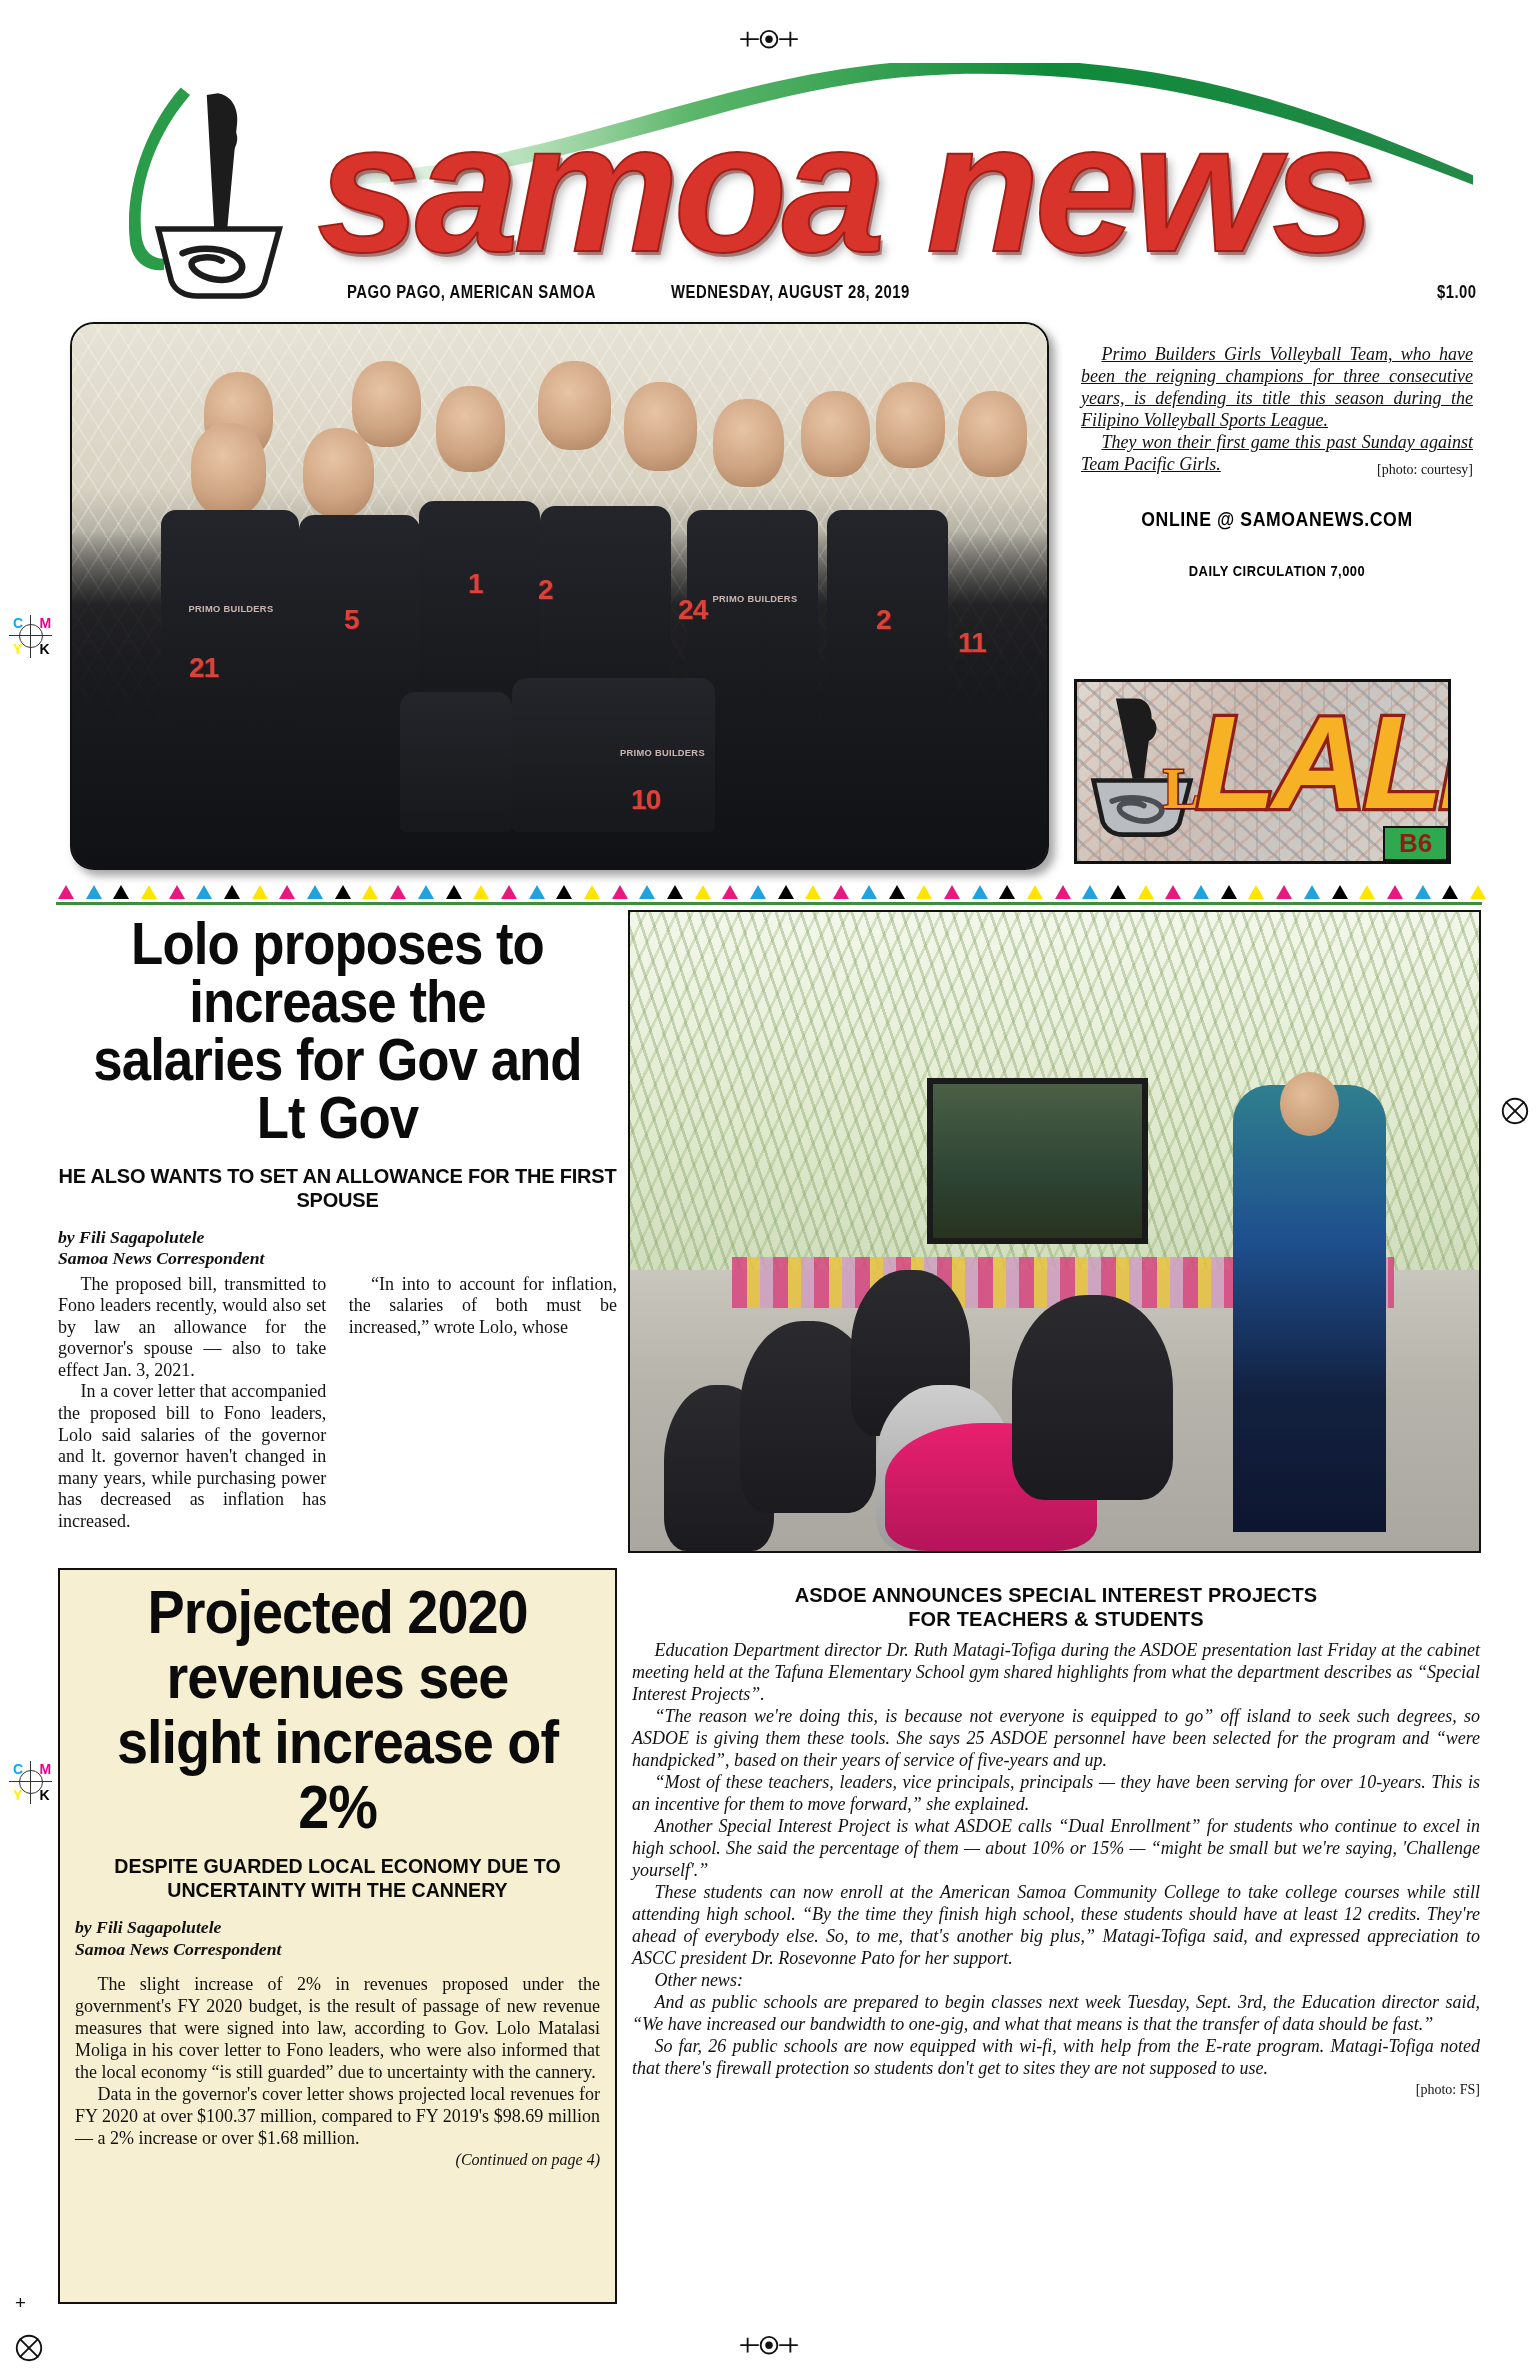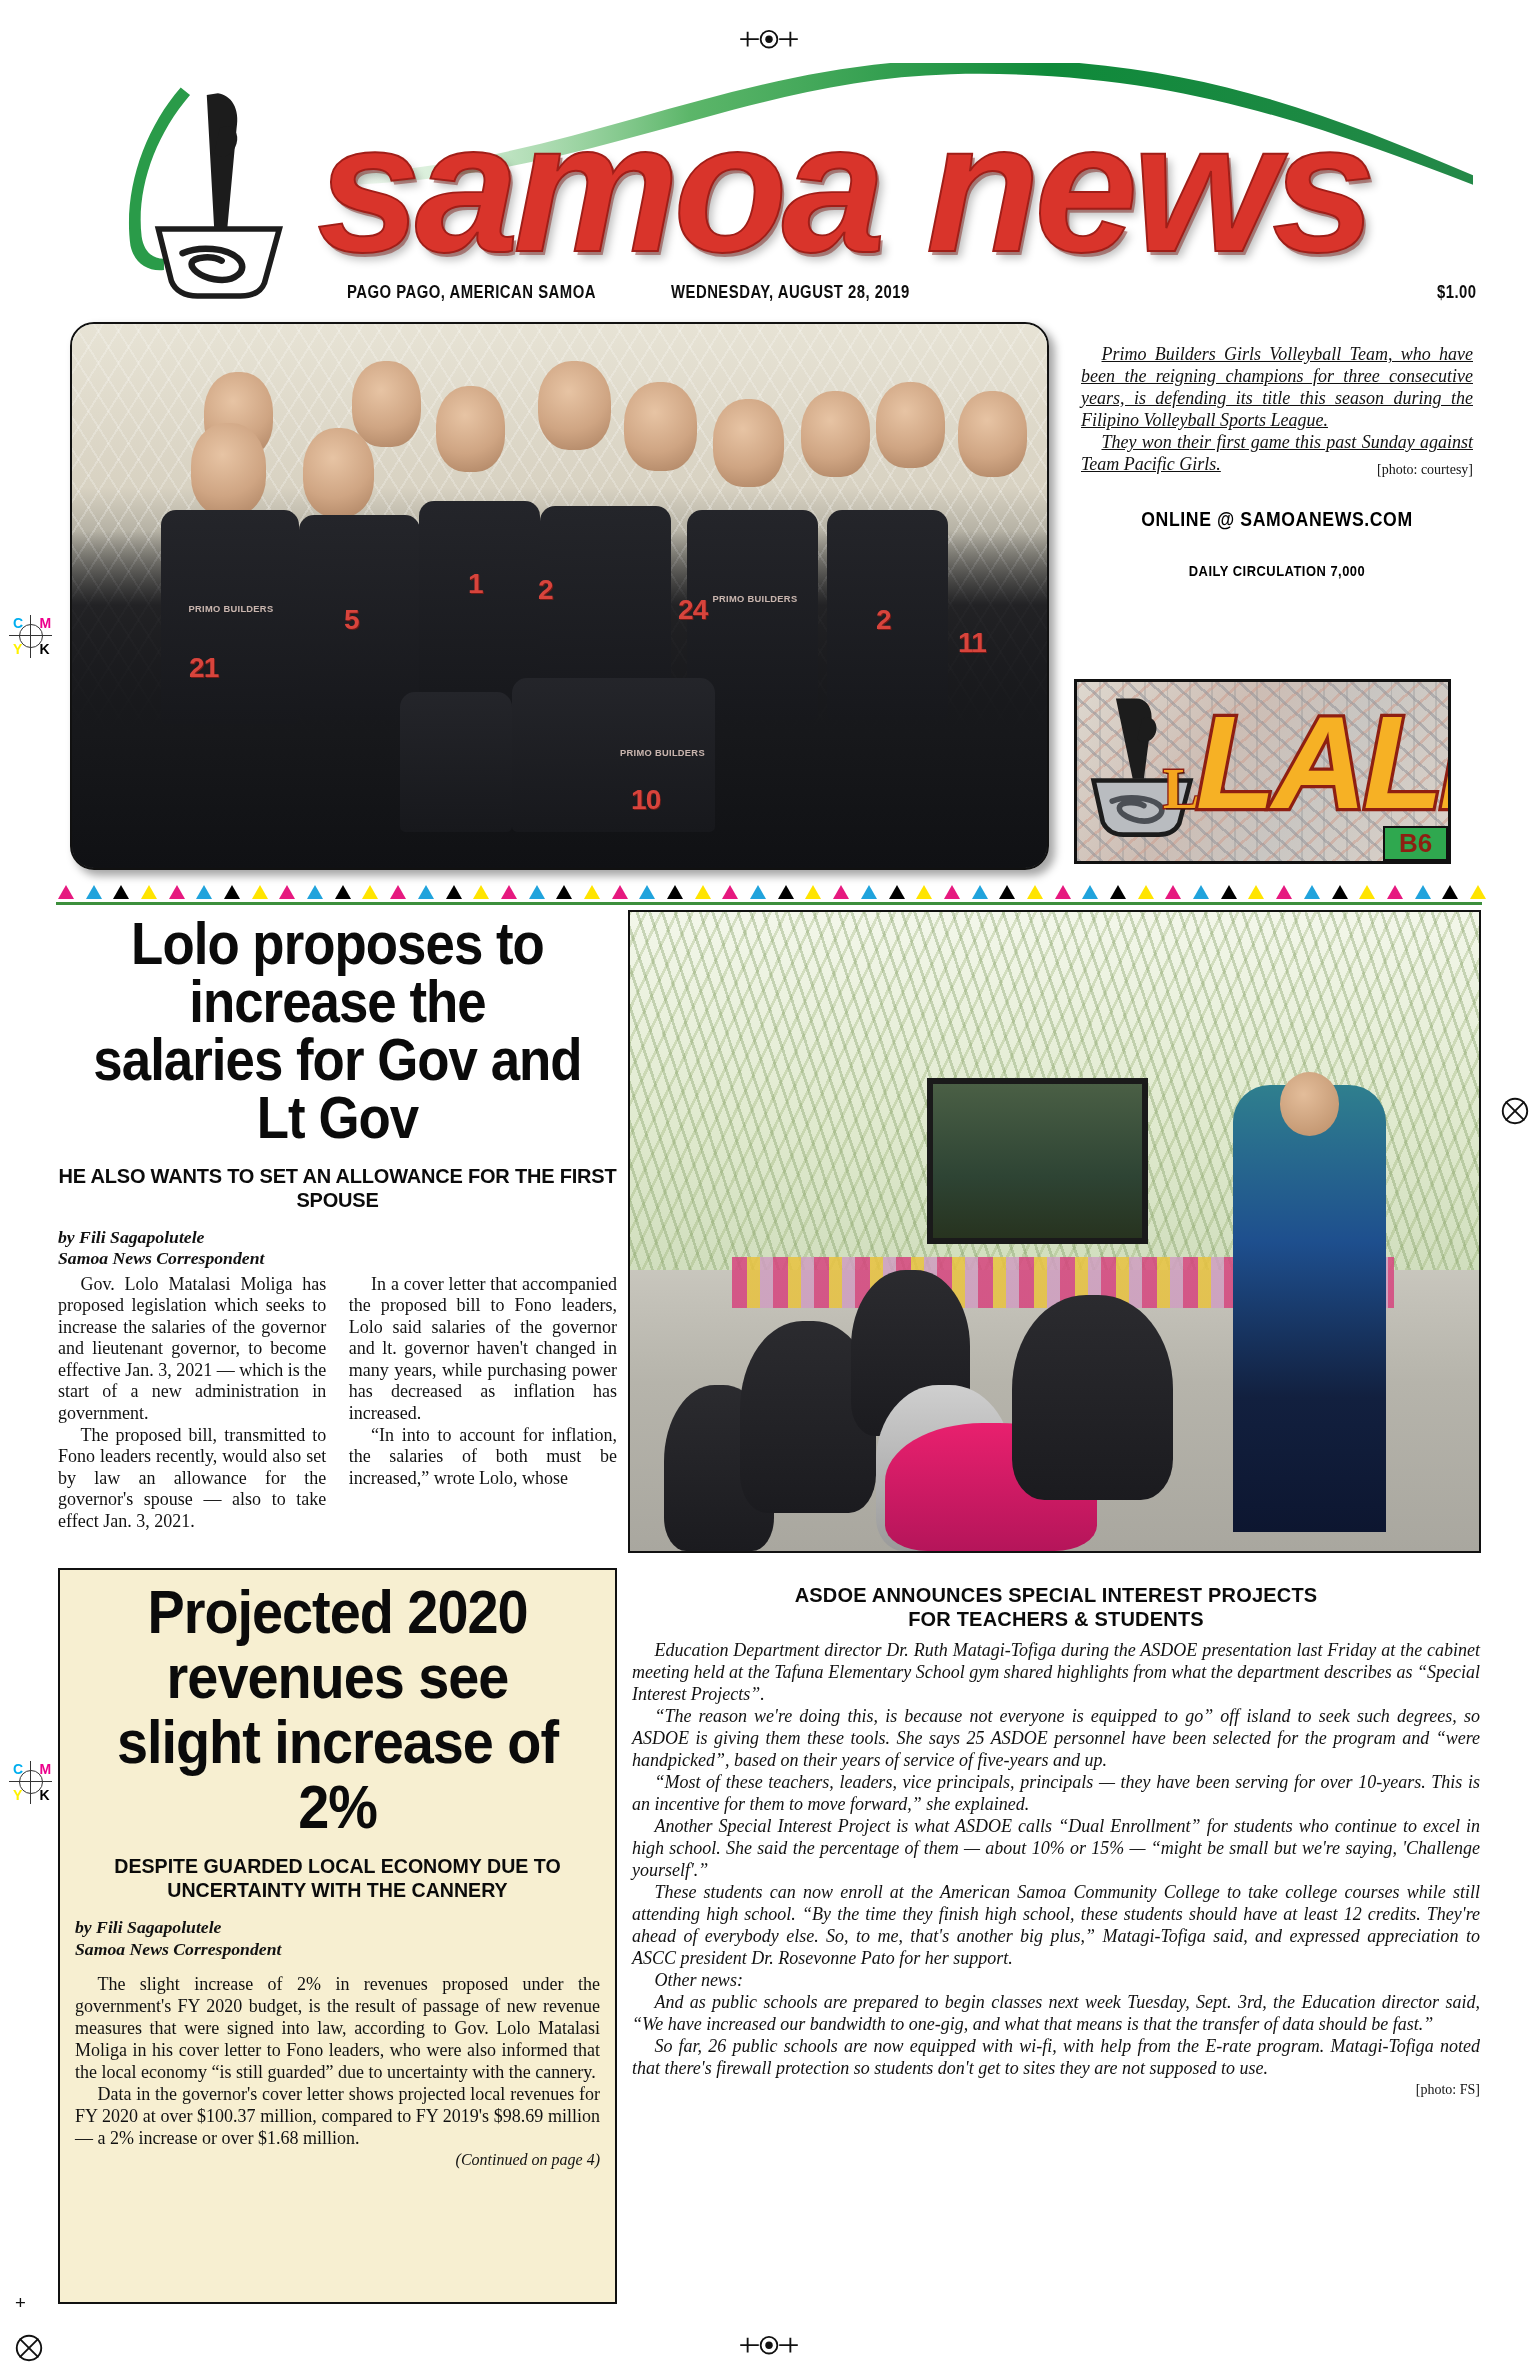--- a/index.html
+++ b/index.html
@@ -542,21 +542,20 @@
   </div>
 
   <div class="story1">
     <div class="hl-main">Lolo proposes to increase the salaries for Gov and Lt Gov</div>
     <div class="subhead">HE ALSO WANTS TO SET AN ALLOWANCE FOR THE FIRST SPOUSE</div>
     <div class="byline">
       <div>by Fili Sagapolutele</div>
       <div>Samoa News Correspondent</div>
     </div>
     <div class="cols2">
-      <p>Gov. Lolo Matalasi Moliga has proposed legislation which seeks to increase the salaries of the governor and lieutenant governor, to become effective Jan. 3, 2021 — which is the start of a new administration in government.</p>
       <p>The proposed bill, transmitted to Fono leaders recently, would also set by law an allowance for the governor's spouse — also to take effect Jan. 3, 2021.</p>
       <p>In a cover letter that accompanied the proposed bill to Fono leaders, Lolo said salaries of the governor and lt. governor haven't changed in many years, while purchasing power has decreased as inflation has increased.</p>
       <p>“In into to account for inflation, the salaries of both must be increased,” wrote Lolo, whose</p>
     </div>
     <div class="contd">(Continued on page 2)</div>
   </div>
 
   <div class="photo-mid">
     <div class="pm-foliage"></div>
     <div class="pm-floor"></div>

